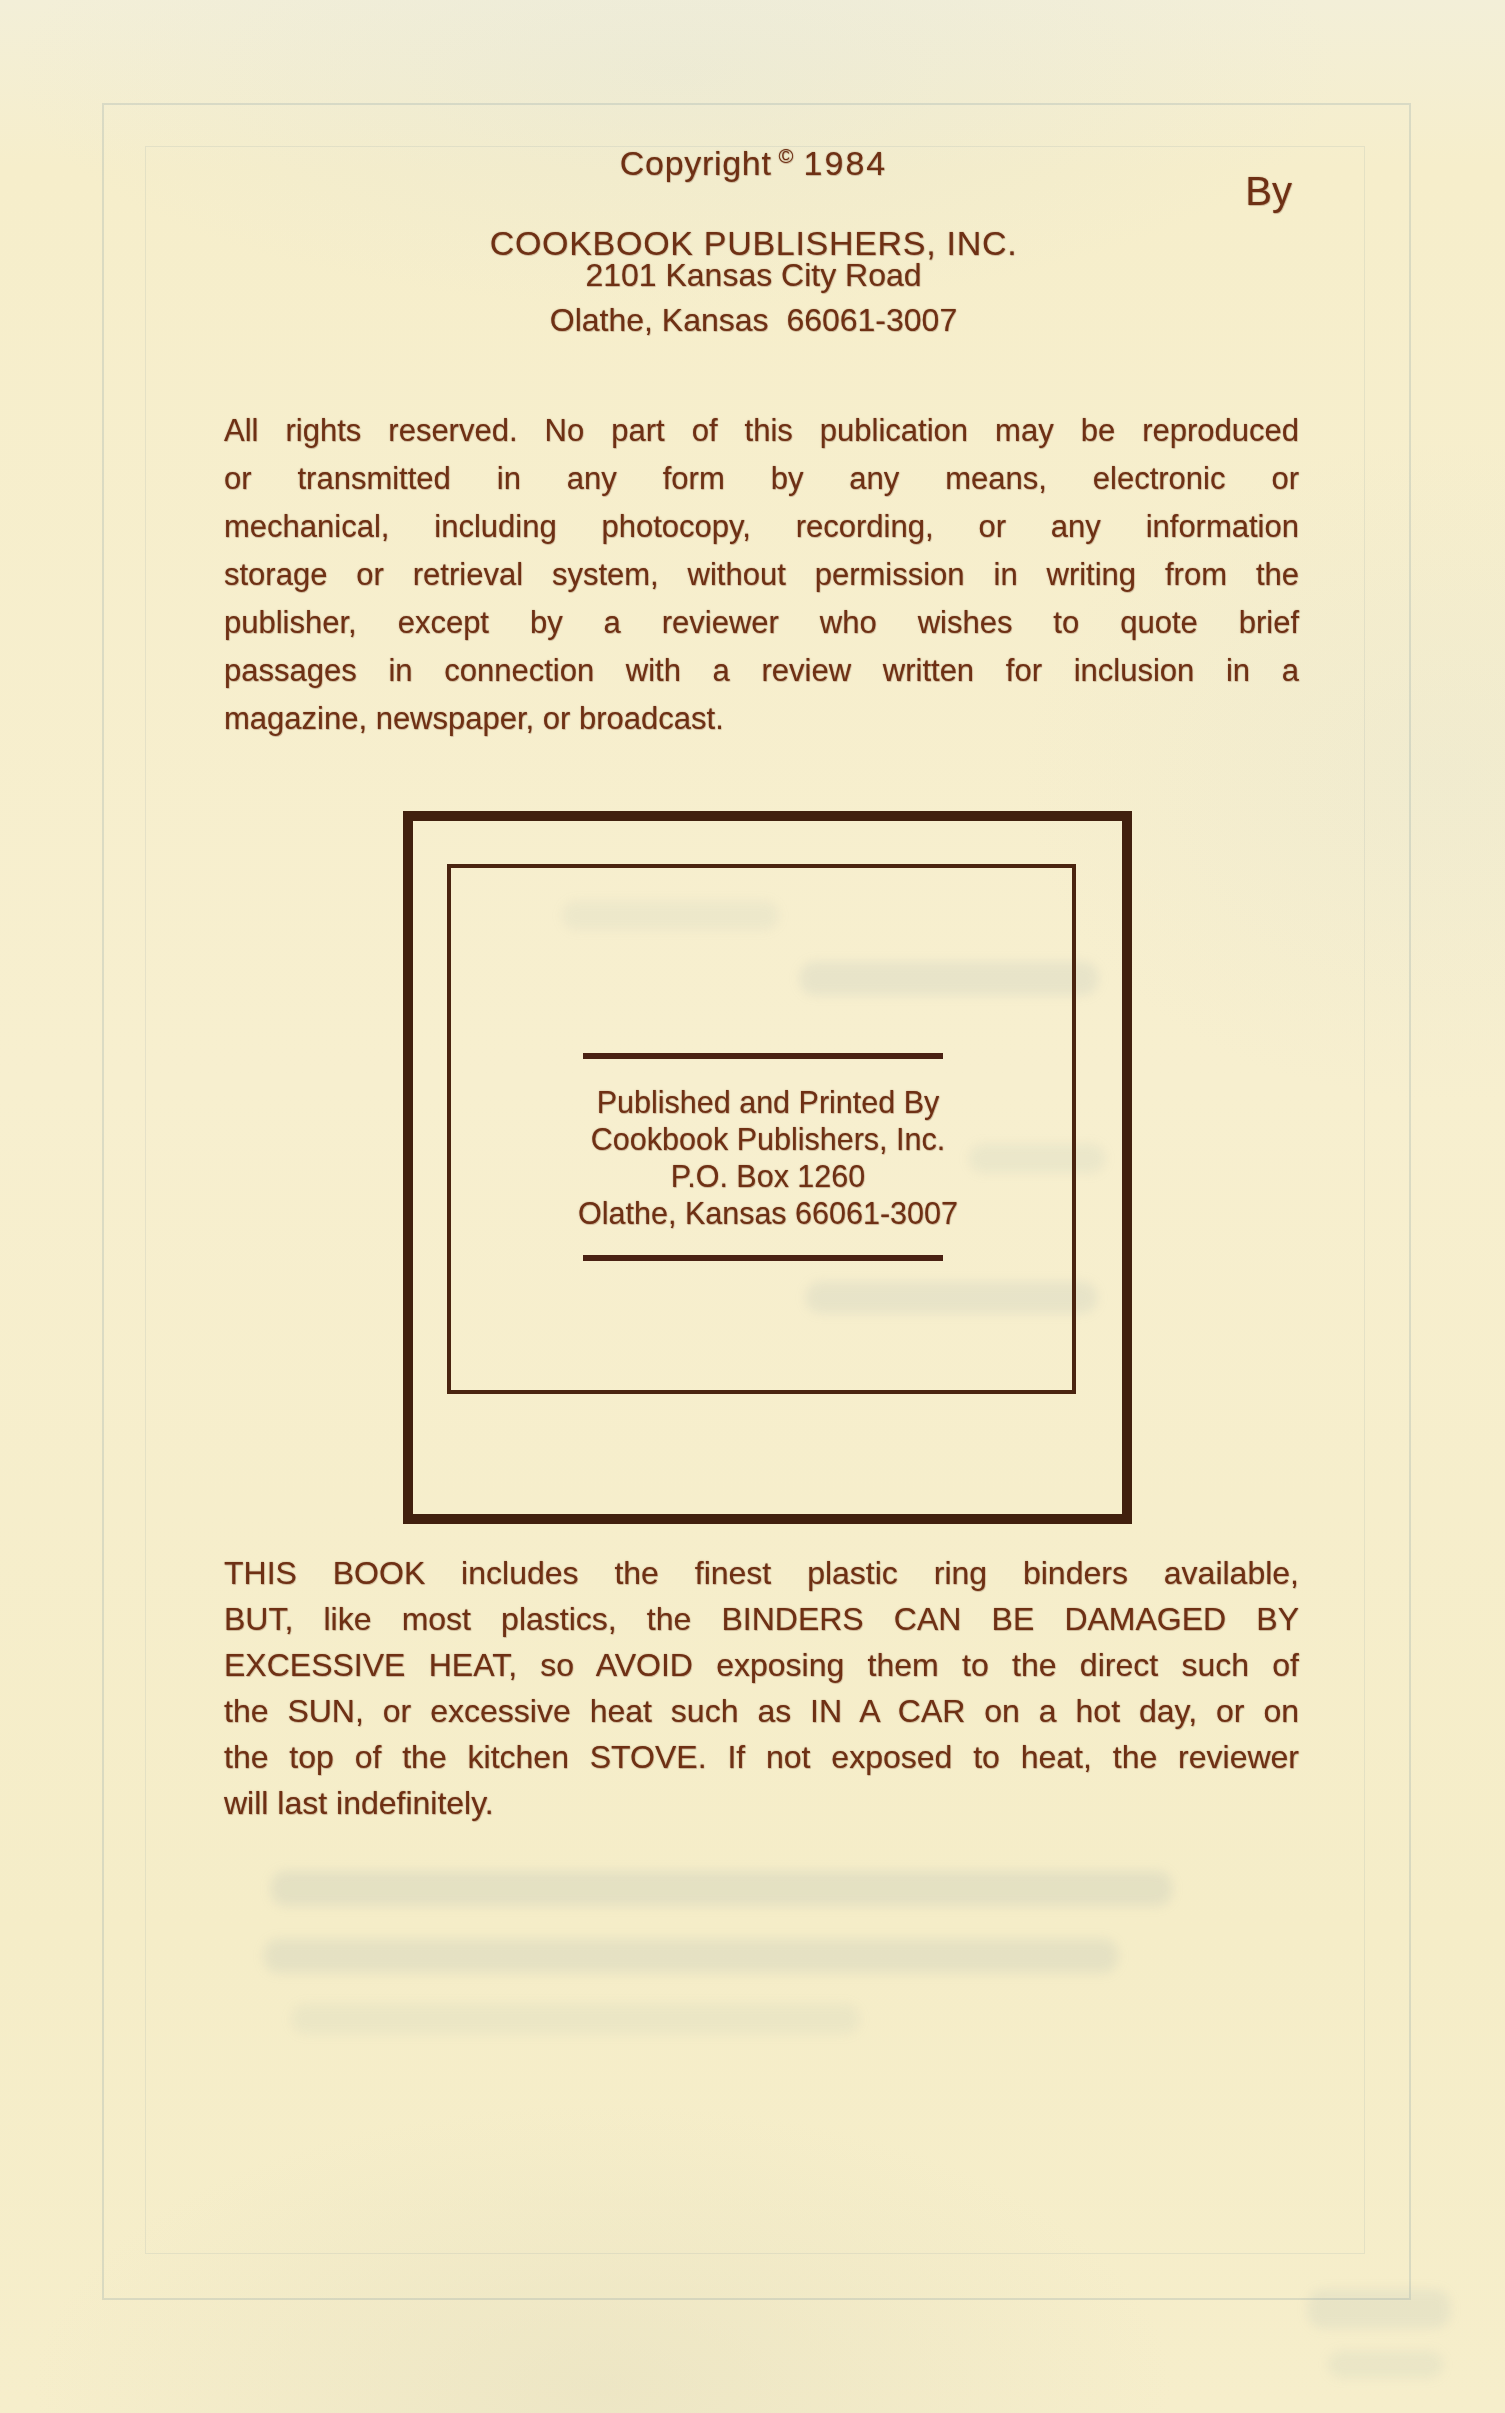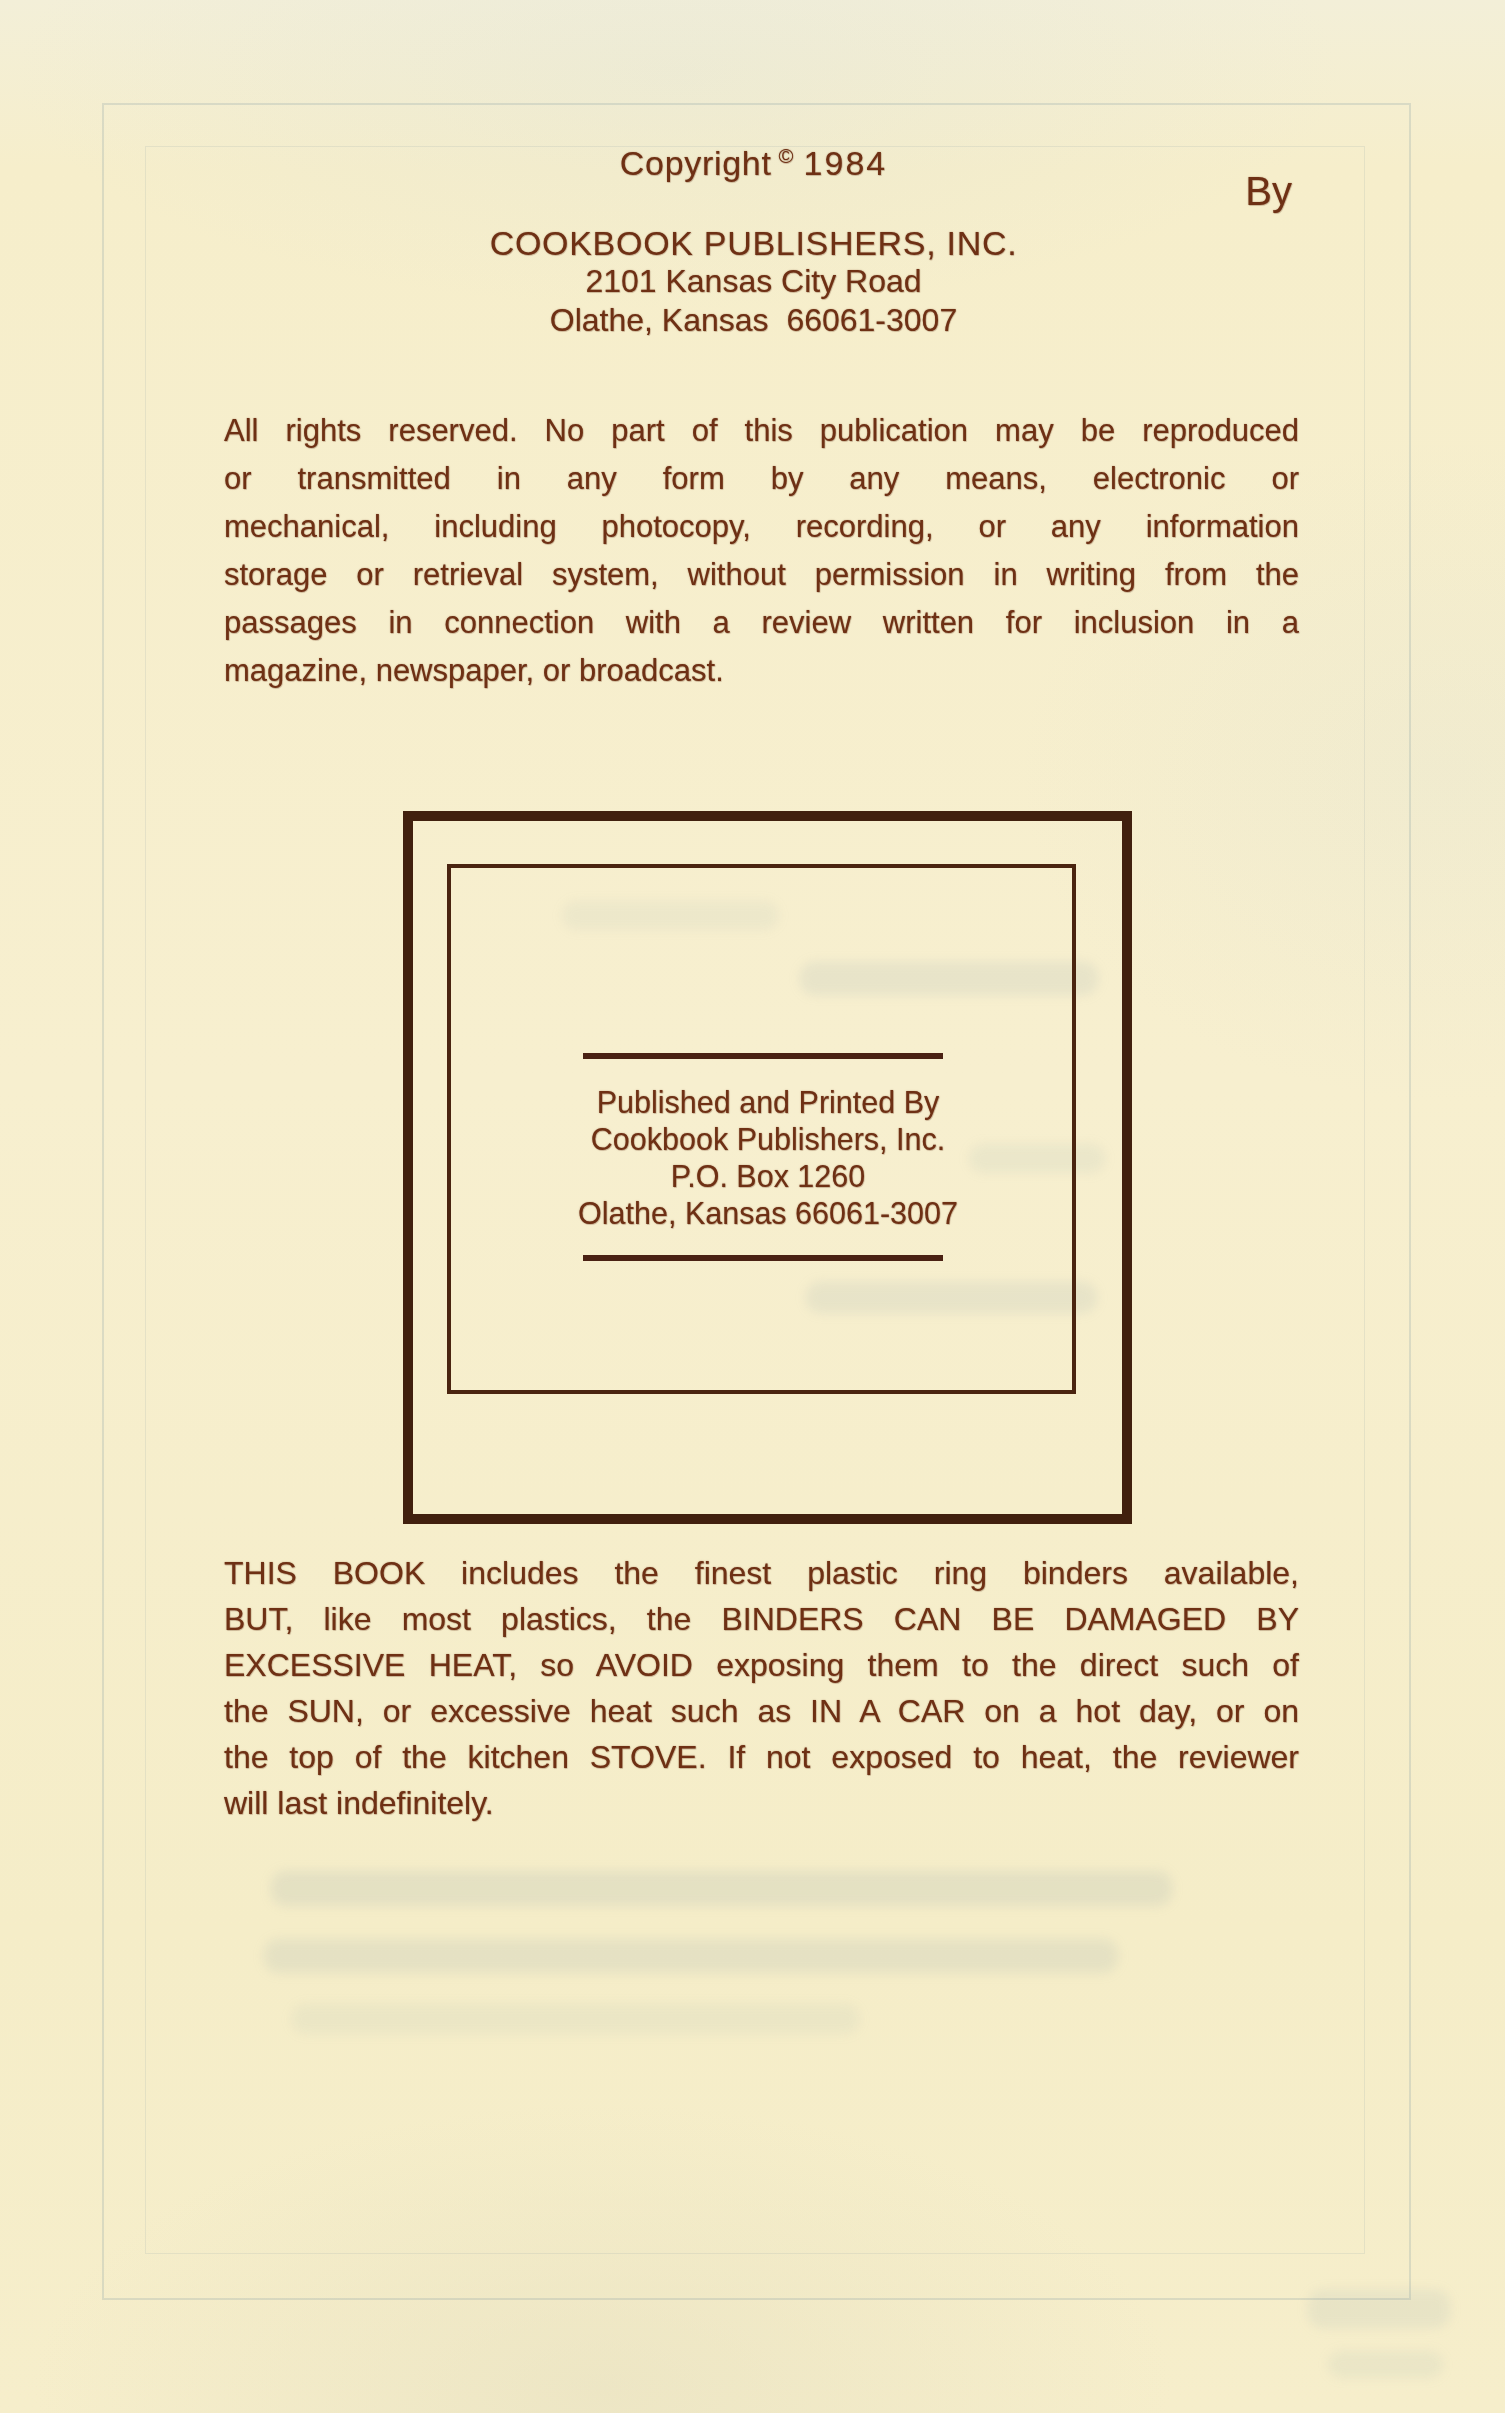--- a/index.html
+++ b/index.html
@@ -33,21 +33,21 @@
     text-shadow: 0 0 1.4px rgba(110,48,20,0.55), 0.7px 0.7px 0 rgba(90,38,16,0.18);
   }
   .centered { position: absolute; left: 215px; width: 1077px; text-align: center; white-space: pre; }
 
   .copyright-line { top: 100px; font-size: 34px; letter-spacing: 0.7px; margin-top: 44px; }
   .copyright-line .sym { font-size: 20.3px; vertical-align: 12.2px; margin: 0 9.5px 0 6.8px; }
   .copyright-line .year { letter-spacing: 2px; }
 
   .byline       { top: 169px; font-size: 40px; text-align: right; }
   .pub-name     { top: 224px; font-size: 34px; letter-spacing: 0.7px; }
-  .pub-addr1    { top: 263px; font-size: 32px; }
+  .pub-addr1    { top: 257px; font-size: 32px; }
   .pub-addr2    { top: 302px; font-size: 32px; }
 
   .para { position: absolute; left: 224px; width: 1075px; }
   .para .pline {
     font-size: 31px;
     line-height: 48px;
     height: 48px;
     text-align: justify;
     text-align-last: justify;
     white-space: nowrap;
@@ -104,20 +104,21 @@
   <div class="centered ink byline">By</div>
   <div class="centered ink pub-name">COOKBOOK PUBLISHERS, INC.</div>
   <div class="centered ink pub-addr1">2101 Kansas City Road</div>
   <div class="centered ink pub-addr2">Olathe, Kansas  66061-3007</div>
 
   <div class="para rights-para">
     <div class="pline ink">All rights reserved. No part of this publication may be reproduced</div>
     <div class="pline ink">or transmitted in any form by any means, electronic or</div>
     <div class="pline ink">mechanical, including photocopy, recording, or any information</div>
     <div class="pline ink">storage or retrieval system, without permission in writing from the</div>
+    <div class="pline ink">publisher, except by a reviewer who wishes to quote brief</div>
     <div class="pline ink">passages in connection with a review written for inclusion in a</div>
     <div class="pline last ink">magazine, newspaper, or broadcast.</div>
   </div>
 
   <div class="pub-box">
     <div class="pub-box-inner"></div>
   </div>
   <div class="box-rule box-rule-top"></div>
   <div class="box-rule box-rule-bottom"></div>
   <div class="box-text">

